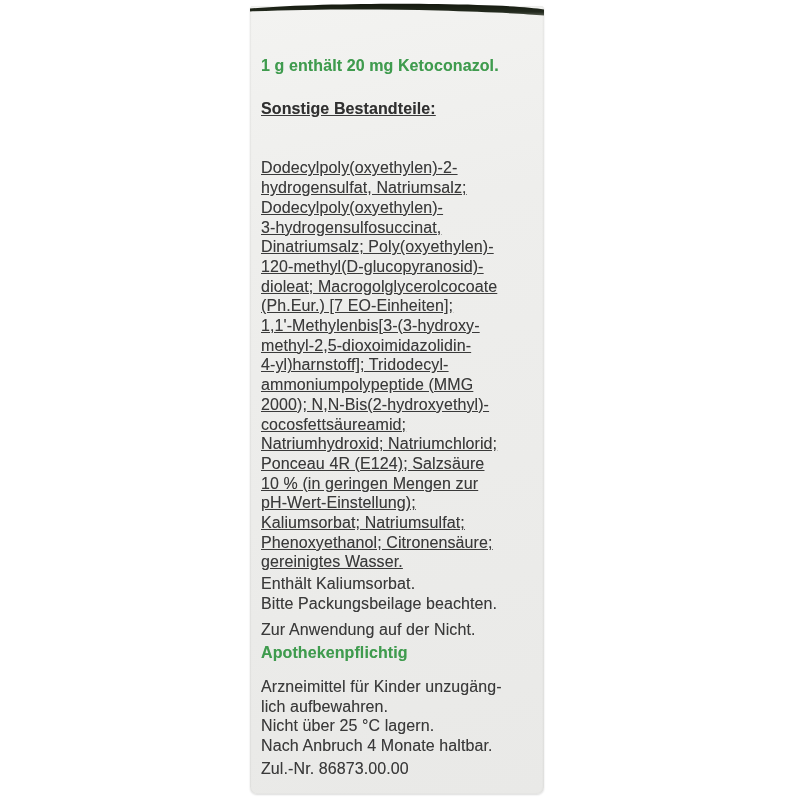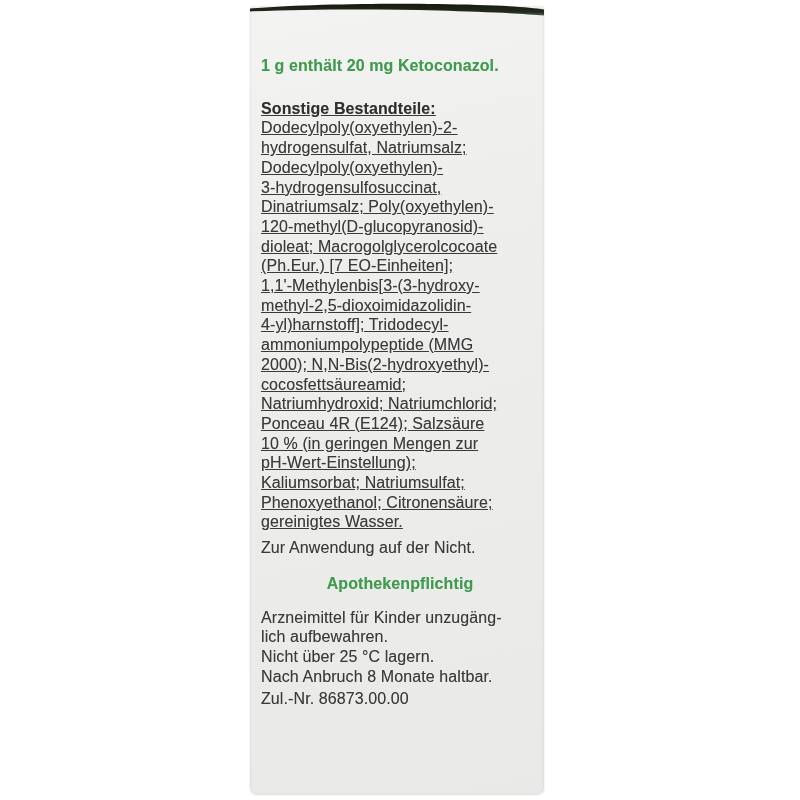--- a/index.html
+++ b/index.html
@@ -44,34 +44,35 @@
     right: 5px;
     top: 50px;
     color: #3a3a3a;
     font-size: 16px;
     line-height: 19.7px;
     letter-spacing: 0.1px;
     text-shadow: 0 0 0.6px rgba(70,70,70,0.45);
   }
   .pre {
     white-space: pre-line;
+    margin-top: 40px;
   }
   .accent {
     color: #3f9b4e;
     font-weight: 700;
     text-shadow: 0 0 0.6px rgba(63,155,78,0.4);
   }
   .bold-heading {
     font-weight: 700;
     color: #303030;
   }
   .ingredients { margin-top: 23px; text-decoration: underline; }
   .notes { margin-top: 2px; }
   .application { margin-top: 6px; }
-  .dispensing { margin-top: 16px; text-align: center; }
+  .dispensing { margin-top: 4px; }
   .storage { margin-top: 14px; }
   .approval { margin-top: 3px; }
 </style>
 </head>
 <body>
 
 <div class="scene">
   <div class="box">
 
     <svg class="top-edge" viewBox="0 0 298 18" preserveAspectRatio="none" aria-hidden="true">
@@ -108,27 +109,29 @@
 cocosfettsäureamid;
 Natriumhydroxid; Natriumchlorid;
 Ponceau 4R (E124); Salzsäure
 10 % (in geringen Mengen zur
 pH-Wert-Einstellung);
 Kaliumsorbat; Natriumsulfat;
 Phenoxyethanol; Citronensäure;
 gereinigtes Wasser.</div>
       </div>
 
+      <div class="notes pre">Enthält Kaliumsorbat.
+Bitte Packungsbeilage beachten.</div>
 
       <div class="application">Zur Anwendung auf der Nicht.</div>
 
       <div class="dispensing accent">Apothekenpflichtig</div>
 
       <div class="storage pre">Arzneimittel für Kinder unzugäng-
 lich aufbewahren.
 Nicht über 25 °C lagern.
-Nach Anbruch 8 Monate haltbar.</div>
+Nach Anbruch 4 Monate haltbar.</div>
 
       <div class="approval">Zul.-Nr. 86873.00.00</div>
 
     </div>
   </div>
 </div>
 
 </body></html>

